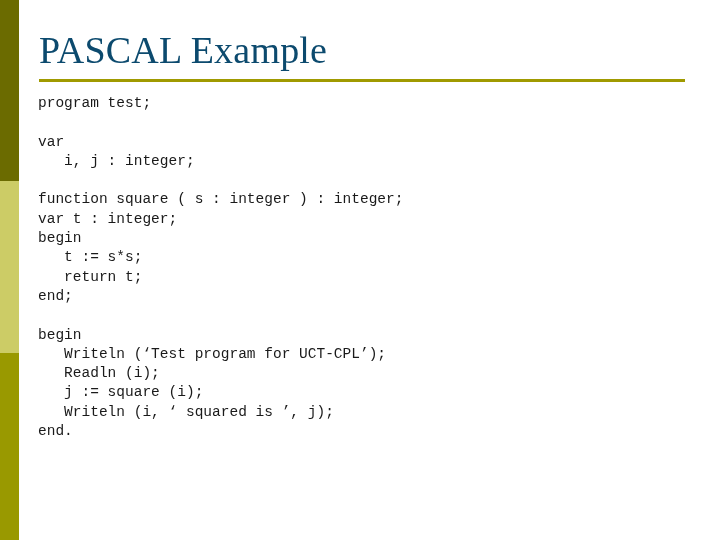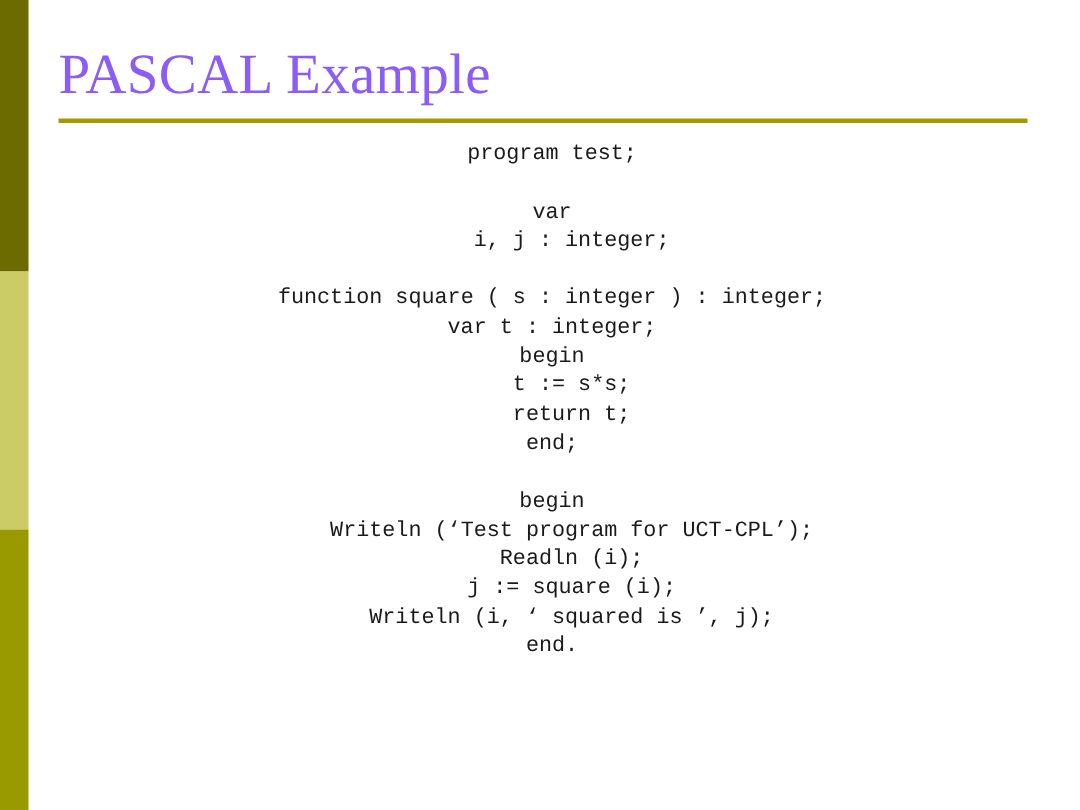--- a/index.html
+++ b/index.html
@@ -43,21 +43,21 @@
   
   .title {
     position: absolute;
     left: 39px;
     top: 28px;
     width: 650px;
     font-family: "Liberation Serif", "DejaVu Serif", serif;
     font-size: 38px;
     line-height: 44px;
     font-weight: normal;
-    color: #8b5cf6;
+    color: #0c4a6e;
     letter-spacing: 0.2px;
     white-space: nowrap;
   }
 
   .title-rule {
     position: absolute;
     left: 39px;
     top: 79px;
     width: 646px;
     height: 3px;
@@ -72,21 +72,20 @@
     width: 660px;
     font-family: "Liberation Mono", "DejaVu Sans Mono", monospace;
     font-size: 14.5px;
     line-height: 19.3px;
     color: #1a1a1a;
     white-space: pre;
   }
   .code-line {
     white-space: pre;
     min-height: 19.3px;
-    text-align: center;
   }
   .code-line.blank {
     height: 19.3px;
   }
 </style>
 </head>
 <body>
 
 <div id="slide">
 

